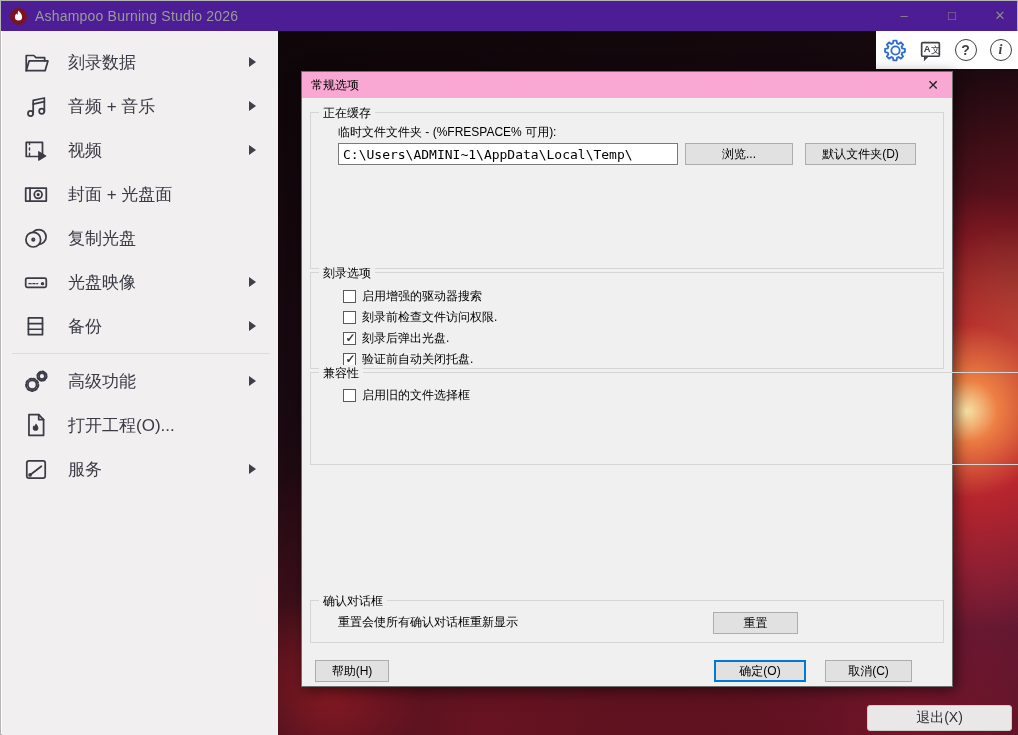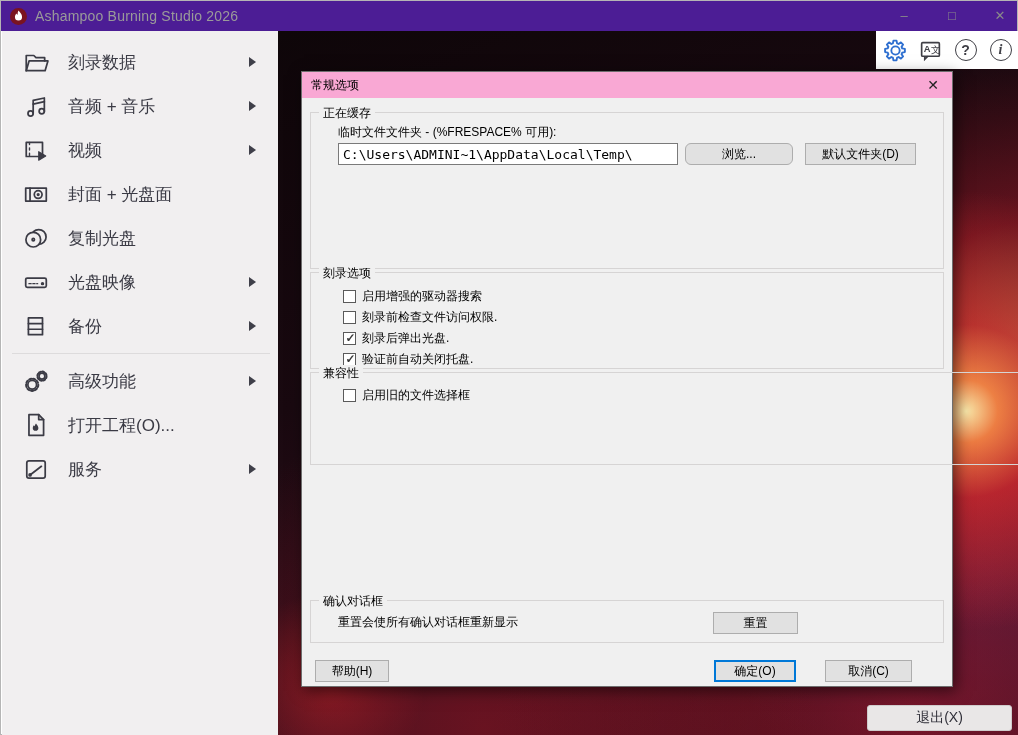--- a/index.html
+++ b/index.html
@@ -248,21 +248,21 @@
   <div class="dialog">
     <div class="dlg-titlebar">
       <span class="dlg-title">常规选项</span>
       <span class="dlg-close">✕</span>
     </div>
 
     <div class="groupbox" style="left:8px; top:40px; width:634px; height:157px;">
       <span class="gb-title">正在缓存</span>
       <span class="fld-label" style="left:27px; top:11px;">临时文件文件夹 - (%FRESPACE% 可用):</span>
       <input class="path-input" style="left: 27px; top: 30px; width: 340px;" type="text" readonly="" value="C:\Users\ADMINI~1\AppData\Local\Temp\">
-      <button class="btn" style="left:374px; top:30px; width:108px;border-radius:6px;">浏览...</button>
+      <button class="btn" style="left:374px; top:30px; width:108px;">浏览...</button>
       <button class="btn" style="left:494px; top:30px; width:111px;">默认文件夹(D)</button>
     </div>
 
     <div class="groupbox" style="left:8px; top:200px; width:634px; height:97px; padding:13px 0 0 32px;">
       <span class="gb-title">刻录选项</span>
       <div class="cb-row">
         <span class="checkbox" data-checked="false"></span>
         <span>启用增强的驱动器搜索</span>
       </div>
       <div class="cb-row">
@@ -287,19 +287,19 @@
       </div>
     </div>
 
     <div class="groupbox" style="left:8px; top:528px; width:634px; height:43px;">
       <span class="gb-title">确认对话框</span>
       <span class="fld-label" style="left:27px; top:13px;">重置会使所有确认对话框重新显示</span>
       <button class="btn" style="left:402px; top:11px; width:85px;">重置</button>
     </div>
 
     <button class="btn" style="left:13px; top:588px; width:74px;">帮助(H)</button>
-    <button class="btn default" style="left:412px; top:588px; width:82px;">确定(O)</button>
+    <button class="btn default" style="left:412px; top:588px; width:92px;">确定(O)</button>
     <button class="btn" style="left:523px; top:588px; width:87px;">取消(C)</button>
   </div>
 
   <div class="exit-btn">退出(X)</div>
 
 </div>
 
 </body></html>

